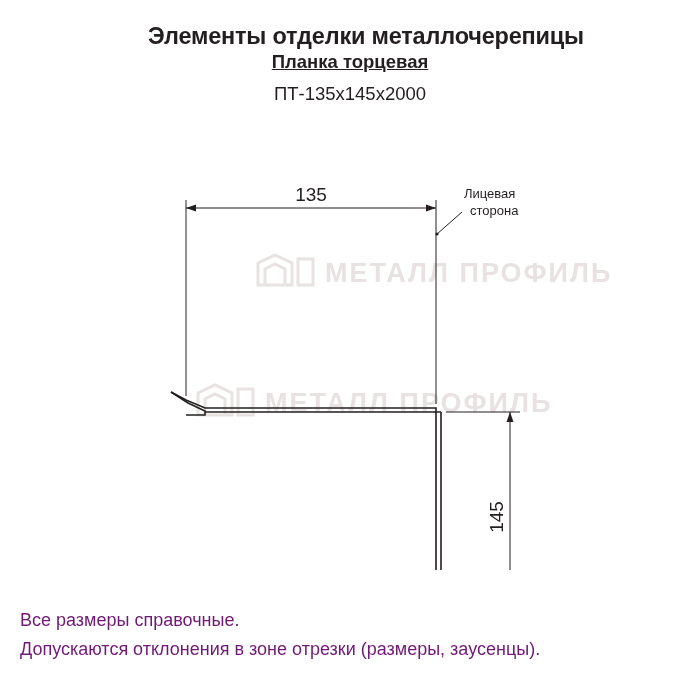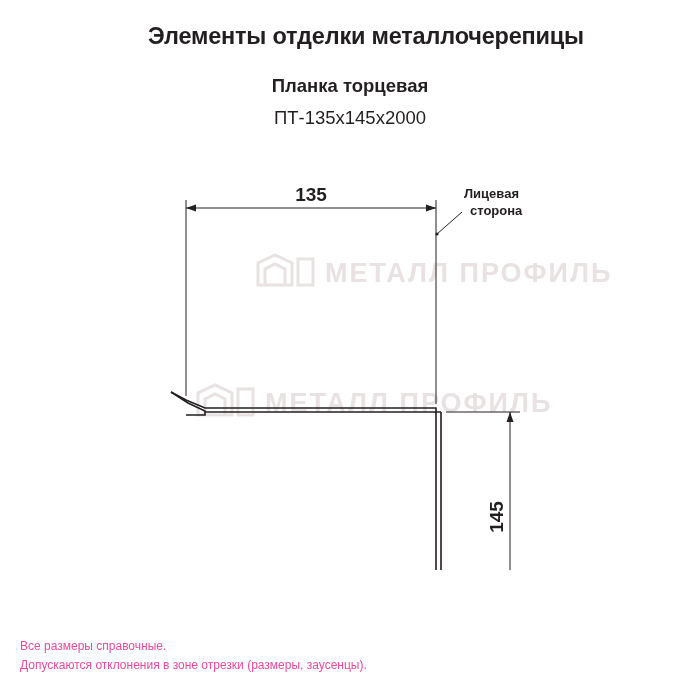--- a/index.html
+++ b/index.html
@@ -29,58 +29,57 @@
     text-align: center;
   }
   .main-title {
     font-size: 23.5px;
     font-weight: bold;
     letter-spacing: -0.2px;
     line-height: 1.2;
     padding-left: 32px;
   }
   .sub-title {
-    margin-top: 24px;
     font-size: 18.5px;
     font-weight: bold;
     line-height: 1.35;
+    text-decoration: underline;
   }
   .code-title {
     margin-top: 7px;
     font-size: 18.5px;
     font-weight: normal;
     line-height: 1.35;
   }
   .drawing {
     position: absolute;
     top: 150px;
     left: 0;
     width: 700px;
     height: 420px;
-    font-weight: bold;
   }
   .drawing svg {
     display: block;
   }
   .watermark {
     position: absolute;
     left: 8px;
     top: 0;
     width: 700px;
     height: 700px;
     pointer-events: none;
     padding-left: 40px;
   }
   .footer {
     position: absolute;
     left: 20px;
-    bottom: 25px;
-    font-size: 12px;
+    bottom: 36px;
+    font-size: 18px;
     line-height: 1.6;
-    color: #ec4899;
+    color: #701a75;
   }
   .footer div {
     white-space: nowrap;
   }
   text.dim {
     font-family: "Liberation Sans", sans-serif;
     font-size: 19px;
     fill: #231f20;
   }
   text.note {

